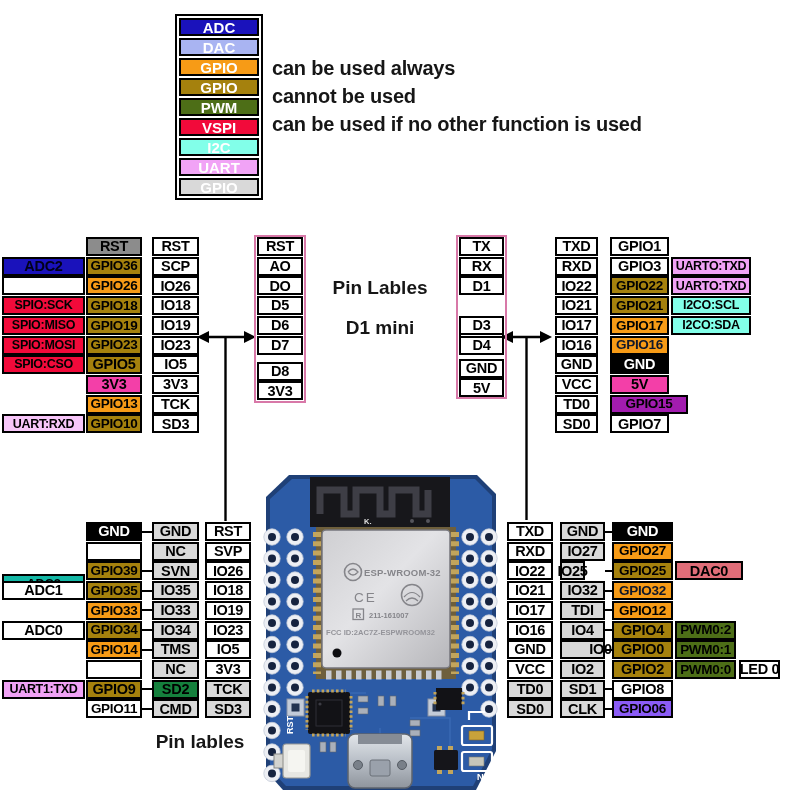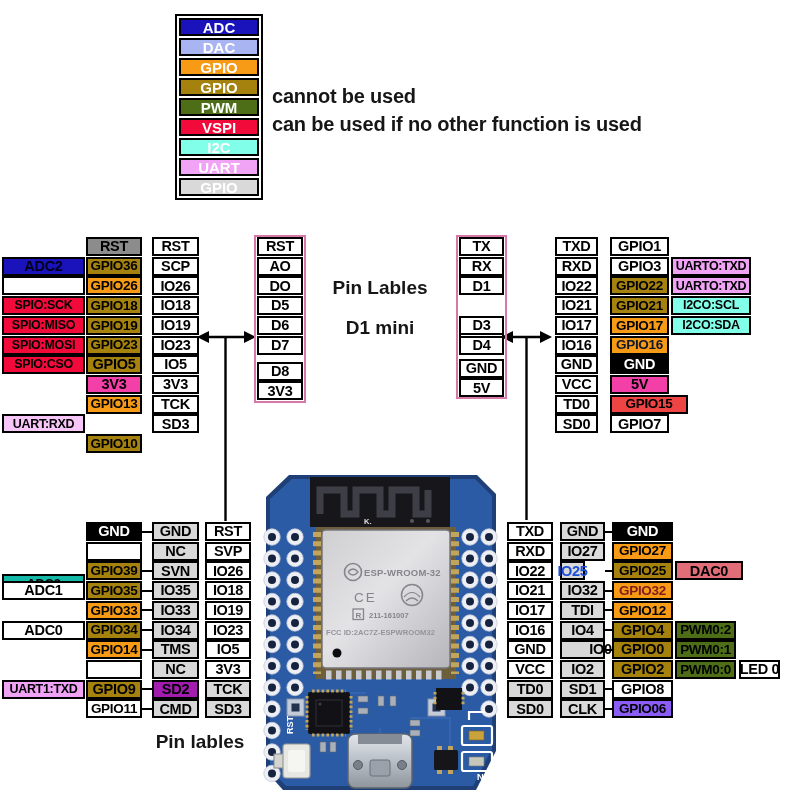--- a/index.html
+++ b/index.html
@@ -16,20 +16,21 @@
   .title-line{position:absolute;width:160px;text-align:center;font-size:19px;font-weight:bold;color:#161616;}
   .tick{position:absolute;height:2px;background:#000;}
   svg text{font-family:"Liberation Sans",sans-serif;}
 </style>
 </head>
 <body>
 
 <div id="canvas">
 
   <div class="legend-frame" style="left:175px;top:14px;width:88px;height:186px;"></div>
+  <div class="note" style="left:272px;top:57px;">can be used always</div>
   <div class="note" style="left:272px;top:85px;">cannot be used</div>
   <div class="note" style="left:272px;top:113px;">can be used if no other function is used</div>
 
   <div class="title-line" style="left:300px;top:277px;">Pin Lables</div>
   <div class="title-line" style="left:300px;top:317px;">D1 mini</div>
 
   <div class="title-line" style="left:140px;top:731px;width:120px;">Pin lables</div>
 
   <svg width="240" height="325" viewBox="0 0 240 325" style="position:absolute;left:260px;top:468px;">
     <defs>
@@ -241,21 +242,21 @@
     <div class="cell" style="left: 86px; top: 335.5px; width: 56px; height: 19px; background: rgb(165, 129, 13); color: rgb(0, 0, 0); font-size: 13.5px;">GPIO23</div>
     <div class="cell" style="left: 152px; top: 335.5px; width: 47px; height: 19px; background: rgb(255, 255, 255); color: rgb(0, 0, 0); font-size: 14.5px;">IO23</div>
     <div class="cell" style="left: 2px; top: 355.2px; width: 83px; height: 19px; background: rgb(242, 10, 58); color: rgb(0, 0, 0); font-size: 12.5px;">SPIO:CSO</div>
     <div class="cell" style="left: 86px; top: 355.2px; width: 56px; height: 19px; background: rgb(165, 129, 13); color: rgb(0, 0, 0); font-size: 14.5px;">GPIO5</div>
     <div class="cell" style="left: 152px; top: 355.2px; width: 47px; height: 19px; background: rgb(255, 255, 255); color: rgb(0, 0, 0); font-size: 14.5px;">IO5</div>
     <div class="cell" style="left: 86px; top: 374.9px; width: 56px; height: 19px; background: rgb(243, 63, 168); color: rgb(0, 0, 0); font-size: 14.5px;">3V3</div>
     <div class="cell" style="left: 152px; top: 374.9px; width: 47px; height: 19px; background: rgb(255, 255, 255); color: rgb(0, 0, 0); font-size: 14.5px;">3V3</div>
     <div class="cell" style="left: 86px; top: 394.6px; width: 56px; height: 19px; background: rgb(247, 155, 22); color: rgb(0, 0, 0); font-size: 13.5px;">GPIO13</div>
     <div class="cell" style="left: 152px; top: 394.6px; width: 47px; height: 19px; background: rgb(255, 255, 255); color: rgb(0, 0, 0); font-size: 14.5px;">TCK</div>
     <div class="cell" style="left: 2px; top: 414.3px; width: 83px; height: 19px; background: rgb(247, 198, 249); color: rgb(0, 0, 0); font-size: 12.5px;">UART:RXD</div>
-    <div class="cell" style="left: 86px; top: 414.3px; width: 56px; height: 19px; background: rgb(165, 129, 13); color: rgb(0, 0, 0); font-size: 13.5px; margin-top: 20px;">GPIO10</div>
+    <div class="cell" style="left: 86px; top: 414.3px; width: 56px; height: 19px; background: rgb(165, 129, 13); color: rgb(0, 0, 0); font-size: 13.5px;">GPIO10</div>
     <div class="cell" style="left: 152px; top: 414.3px; width: 47px; height: 19px; background: rgb(255, 255, 255); color: rgb(0, 0, 0); font-size: 14.5px;">SD3</div>
     <div class="cell" style="left: 555px; top: 237px; width: 43px; height: 19px; background: rgb(255, 255, 255); color: rgb(0, 0, 0); font-size: 14.5px;">TXD</div>
     <div class="cell" style="left: 610px; top: 237px; width: 59px; height: 19px; background: rgb(255, 255, 255); color: rgb(0, 0, 0); font-size: 14.5px;">GPIO1</div>
     <div class="cell" style="left: 555px; top: 256.7px; width: 43px; height: 19px; background: rgb(255, 255, 255); color: rgb(0, 0, 0); font-size: 14.5px;">RXD</div>
     <div class="cell" style="left: 610px; top: 256.7px; width: 59px; height: 19px; background: rgb(255, 255, 255); color: rgb(0, 0, 0); font-size: 14.5px;">GPIO3</div>
     <div class="cell" style="left: 671px; top: 256.7px; width: 80px; height: 19px; background: rgb(240, 162, 245); color: rgb(0, 0, 0); font-size: 12.5px;">UARTO:TXD</div>
     <div class="cell" style="left: 555px; top: 276.4px; width: 43px; height: 19px; background: rgb(255, 255, 255); color: rgb(0, 0, 0); font-size: 14.5px;">IO22</div>
     <div class="cell" style="left: 610px; top: 276.4px; width: 59px; height: 19px; background: rgb(165, 129, 13); color: rgb(0, 0, 0); font-size: 13.5px;">GPIO22</div>
     <div class="cell" style="left: 671px; top: 276.4px; width: 80px; height: 19px; background: rgb(240, 162, 245); color: rgb(0, 0, 0); font-size: 12.5px;">UARTO:TXD</div>
     <div class="cell" style="left: 555px; top: 296.1px; width: 43px; height: 19px; background: rgb(255, 255, 255); color: rgb(0, 0, 0); font-size: 14.5px;">IO21</div>
@@ -264,21 +265,21 @@
     <div class="cell" style="left: 555px; top: 315.8px; width: 43px; height: 19px; background: rgb(255, 255, 255); color: rgb(0, 0, 0); font-size: 14.5px;">IO17</div>
     <div class="cell" style="left: 610px; top: 315.8px; width: 59px; height: 19px; background: rgb(247, 155, 22); color: rgb(0, 0, 0); font-size: 13.5px;">GPIO17</div>
     <div class="cell" style="left: 671px; top: 315.8px; width: 80px; height: 19px; background: rgb(130, 255, 233); color: rgb(0, 0, 0); font-size: 12.5px;">I2CO:SDA</div>
     <div class="cell" style="left: 555px; top: 335.5px; width: 43px; height: 19px; background: rgb(255, 255, 255); color: rgb(0, 0, 0); font-size: 14.5px;">IO16</div>
     <div class="cell" style="left: 610px; top: 335.5px; width: 59px; height: 19px; background: rgb(247, 155, 22); color: #0f172a; font-size: 13.5px;">GPIO16</div>
     <div class="cell" style="left: 555px; top: 355.2px; width: 43px; height: 19px; background: rgb(255, 255, 255); color: rgb(0, 0, 0); font-size: 14.5px;">GND</div>
     <div class="cell" style="left: 610px; top: 355.2px; width: 59px; height: 19px; background: rgb(0, 0, 0); color: rgb(255, 255, 255); font-size: 14.5px;">GND</div>
     <div class="cell" style="left: 555px; top: 374.9px; width: 43px; height: 19px; background: rgb(255, 255, 255); color: rgb(0, 0, 0); font-size: 14.5px;">VCC</div>
     <div class="cell" style="left: 610px; top: 374.9px; width: 59px; height: 19px; background: rgb(243, 63, 168); color: rgb(0, 0, 0); font-size: 14.5px;">5V</div>
     <div class="cell" style="left: 555px; top: 394.6px; width: 43px; height: 19px; background: rgb(255, 255, 255); color: rgb(0, 0, 0); font-size: 14.5px;">TD0</div>
-    <div class="cell" style="left: 610px; top: 394.6px; width: 78px; height: 19px; background: #ef4444; color: rgb(0, 0, 0); font-size: 13.5px;">GPIO15</div>
+    <div class="cell" style="left: 610px; top: 394.6px; width: 78px; height: 19px; background: #a21caf; color: rgb(0, 0, 0); font-size: 13.5px;">GPIO15</div>
     <div class="cell" style="left: 555px; top: 414.3px; width: 43px; height: 19px; background: rgb(255, 255, 255); color: rgb(0, 0, 0); font-size: 14.5px;">SD0</div>
     <div class="cell" style="left: 610px; top: 414.3px; width: 59px; height: 19px; background: rgb(255, 255, 255); color: rgb(0, 0, 0); font-size: 14.5px;">GPIO7</div>
     <div class="cell" style="left: 86px; top: 522px; width: 56px; height: 19px; background: rgb(0, 0, 0); color: rgb(255, 255, 255); font-size: 14.5px;">GND</div>
     <div class="cell" style="left: 152px; top: 522px; width: 47px; height: 19px; background: rgb(217, 217, 217); color: rgb(0, 0, 0); font-size: 14.5px;">GND</div>
     <div class="cell" style="left: 205px; top: 522px; width: 46px; height: 19px; background: rgb(255, 255, 255); color: rgb(0, 0, 0); font-size: 14.5px;">RST</div>
     <div class="cell" style="left: 86px; top: 541.7px; width: 56px; height: 19px; background: rgb(255, 255, 255); color: rgb(0, 0, 0); font-size: 14.5px;"></div>
     <div class="cell" style="left: 152px; top: 541.7px; width: 47px; height: 19px; background: rgb(217, 217, 217); color: rgb(0, 0, 0); font-size: 14.5px;">NC</div>
     <div class="cell" style="left: 205px; top: 541.7px; width: 46px; height: 19px; background: rgb(255, 255, 255); color: rgb(0, 0, 0); font-size: 14.5px;">SVP</div>
     <div class="cell" style="left: 2px; top: 574px; width: 83px; height: 19px; background: #14b8a6; color: rgb(0, 0, 0); font-size: 13px;">ADC3</div>
     <div class="cell" style="left: 86px; top: 561.4px; width: 56px; height: 19px; background: rgb(165, 129, 13); color: rgb(0, 0, 0); font-size: 13.5px;">GPIO39</div>
@@ -296,38 +297,38 @@
     <div class="cell" style="left: 152px; top: 620.5px; width: 47px; height: 19px; background: rgb(217, 217, 217); color: rgb(0, 0, 0); font-size: 14.5px;">IO34</div>
     <div class="cell" style="left: 205px; top: 620.5px; width: 46px; height: 19px; background: rgb(255, 255, 255); color: rgb(0, 0, 0); font-size: 14.5px;">IO23</div>
     <div class="cell" style="left: 86px; top: 640.2px; width: 56px; height: 19px; background: rgb(247, 155, 22); color: rgb(0, 0, 0); font-size: 13.5px;">GPIO14</div>
     <div class="cell" style="left: 152px; top: 640.2px; width: 47px; height: 19px; background: rgb(217, 217, 217); color: rgb(0, 0, 0); font-size: 14.5px;">TMS</div>
     <div class="cell" style="left: 205px; top: 640.2px; width: 46px; height: 19px; background: rgb(255, 255, 255); color: rgb(0, 0, 0); font-size: 14.5px;">IO5</div>
     <div class="cell" style="left: 86px; top: 659.9px; width: 56px; height: 19px; background: rgb(255, 255, 255); color: rgb(0, 0, 0); font-size: 14.5px;"></div>
     <div class="cell" style="left: 152px; top: 659.9px; width: 47px; height: 19px; background: rgb(217, 217, 217); color: rgb(0, 0, 0); font-size: 14.5px;">NC</div>
     <div class="cell" style="left: 205px; top: 659.9px; width: 46px; height: 19px; background: rgb(255, 255, 255); color: rgb(0, 0, 0); font-size: 14.5px;">3V3</div>
     <div class="cell" style="left: 2px; top: 679.6px; width: 83px; height: 19px; background: rgb(240, 162, 245); color: rgb(0, 0, 0); font-size: 12.5px;">UART1:TXD</div>
     <div class="cell" style="left: 86px; top: 679.6px; width: 56px; height: 19px; background: rgb(165, 129, 13); color: rgb(0, 0, 0); font-size: 14.5px;">GPIO9</div>
-    <div class="cell" style="left: 152px; top: 679.6px; width: 47px; height: 19px; background: #a21caf; color: rgb(0, 0, 0); font-size: 14.5px;">SD2</div>
+    <div class="cell" style="left: 152px; top: 679.6px; width: 47px; height: 19px; background: #15803d; color: rgb(0, 0, 0); font-size: 14.5px;">SD2</div>
     <div class="cell" style="left: 205px; top: 679.6px; width: 46px; height: 19px; background: rgb(217, 217, 217); color: rgb(0, 0, 0); font-size: 14.5px;">TCK</div>
     <div class="cell" style="left: 86px; top: 699.3px; width: 56px; height: 19px; background: rgb(255, 255, 255); color: rgb(0, 0, 0); font-size: 13.5px;">GPIO11</div>
     <div class="cell" style="left: 152px; top: 699.3px; width: 47px; height: 19px; background: rgb(217, 217, 217); color: rgb(0, 0, 0); font-size: 14.5px;">CMD</div>
     <div class="cell" style="left: 205px; top: 699.3px; width: 46px; height: 19px; background: rgb(217, 217, 217); color: rgb(0, 0, 0); font-size: 14.5px;">SD3</div>
     <div class="cell" style="left: 507px; top: 522px; width: 46px; height: 19px; background: rgb(255, 255, 255); color: rgb(0, 0, 0); font-size: 14.5px;">TXD</div>
     <div class="cell" style="left: 560px; top: 522px; width: 45px; height: 19px; background: rgb(217, 217, 217); color: rgb(0, 0, 0); font-size: 14.5px;">GND</div>
     <div class="cell" style="left: 612px; top: 522px; width: 61px; height: 19px; background: rgb(0, 0, 0); color: rgb(255, 255, 255); font-size: 14.5px;">GND</div>
     <div class="cell" style="left: 507px; top: 541.7px; width: 46px; height: 19px; background: rgb(255, 255, 255); color: rgb(0, 0, 0); font-size: 14.5px;">RXD</div>
     <div class="cell" style="left: 560px; top: 541.7px; width: 45px; height: 19px; background: rgb(217, 217, 217); color: rgb(0, 0, 0); font-size: 14.5px;">IO27</div>
     <div class="cell" style="left: 612px; top: 541.7px; width: 61px; height: 19px; background: rgb(247, 155, 22); color: rgb(0, 0, 0); font-size: 13.5px;">GPIO27</div>
     <div class="cell" style="left: 507px; top: 561.4px; width: 46px; height: 19px; background: rgb(255, 255, 255); color: rgb(0, 0, 0); font-size: 14.5px;">IO22</div>
-    <div class="cell" style="left: 560px; top: 561.4px; width: 25px; height: 19px; background: rgb(217, 217, 217); color: #1d4ed8; font-size: 14.5px;">IO25</div>
+    <div class="cell" style="left: 560px; top: 561.4px; width: 25px; height: 19px; background: rgb(217, 217, 217); color: #000000; font-size: 14.5px;">IO25</div>
     <div class="cell" style="left: 612px; top: 561.4px; width: 61px; height: 19px; background: rgb(165, 129, 13); color: rgb(0, 0, 0); font-size: 13.5px;">GPIO25</div>
     <div class="cell" style="left: 675px; top: 561.4px; width: 68px; height: 19px; background: rgb(224, 109, 120); color: rgb(0, 0, 0); font-size: 14.5px;">DAC0</div>
     <div class="cell" style="left: 507px; top: 581.1px; width: 46px; height: 19px; background: rgb(255, 255, 255); color: rgb(0, 0, 0); font-size: 14.5px;">IO21</div>
     <div class="cell" style="left: 560px; top: 581.1px; width: 45px; height: 19px; background: rgb(217, 217, 217); color: rgb(0, 0, 0); font-size: 14.5px;">IO32</div>
-    <div class="cell" style="left: 612px; top: 581.1px; width: 61px; height: 19px; background: rgb(247, 155, 22); color: #7f1d1d; font-size: 13.5px;">GPIO32</div>
+    <div class="cell" style="left: 612px; top: 581.1px; width: 61px; height: 19px; background: rgb(247, 155, 22); color: #0f172a; font-size: 13.5px;">GPIO32</div>
     <div class="cell" style="left: 507px; top: 600.8px; width: 46px; height: 19px; background: rgb(255, 255, 255); color: rgb(0, 0, 0); font-size: 14.5px;">IO17</div>
     <div class="cell" style="left: 560px; top: 600.8px; width: 45px; height: 19px; background: rgb(217, 217, 217); color: rgb(0, 0, 0); font-size: 14.5px;">TDI</div>
     <div class="cell" style="left: 612px; top: 600.8px; width: 61px; height: 19px; background: rgb(247, 155, 22); color: rgb(0, 0, 0); font-size: 13.5px;">GPIO12</div>
     <div class="cell" style="left: 507px; top: 620.5px; width: 46px; height: 19px; background: rgb(255, 255, 255); color: rgb(0, 0, 0); font-size: 14.5px;">IO16</div>
     <div class="cell" style="left: 560px; top: 620.5px; width: 45px; height: 19px; background: rgb(217, 217, 217); color: rgb(0, 0, 0); font-size: 14.5px;">IO4</div>
     <div class="cell" style="left: 612px; top: 620.5px; width: 61px; height: 19px; background: rgb(165, 129, 13); color: rgb(0, 0, 0); font-size: 14.5px;">GPIO4</div>
     <div class="cell" style="left: 675px; top: 620.5px; width: 61px; height: 19px; background: rgb(77, 110, 23); color: rgb(0, 0, 0); font-size: 13.5px;">PWM0:2</div>
     <div class="cell" style="left: 507px; top: 640.2px; width: 46px; height: 19px; background: rgb(255, 255, 255); color: rgb(0, 0, 0); font-size: 14.5px;">GND</div>
     <div class="cell" style="left: 560px; top: 640.2px; width: 45px; height: 19px; background: rgb(217, 217, 217); color: rgb(0, 0, 0); font-size: 14.5px; padding-left: 36px;">IO0</div>
     <div class="cell" style="left: 612px; top: 640.2px; width: 61px; height: 19px; background: rgb(165, 129, 13); color: rgb(0, 0, 0); font-size: 14.5px;">GPIO0</div>

